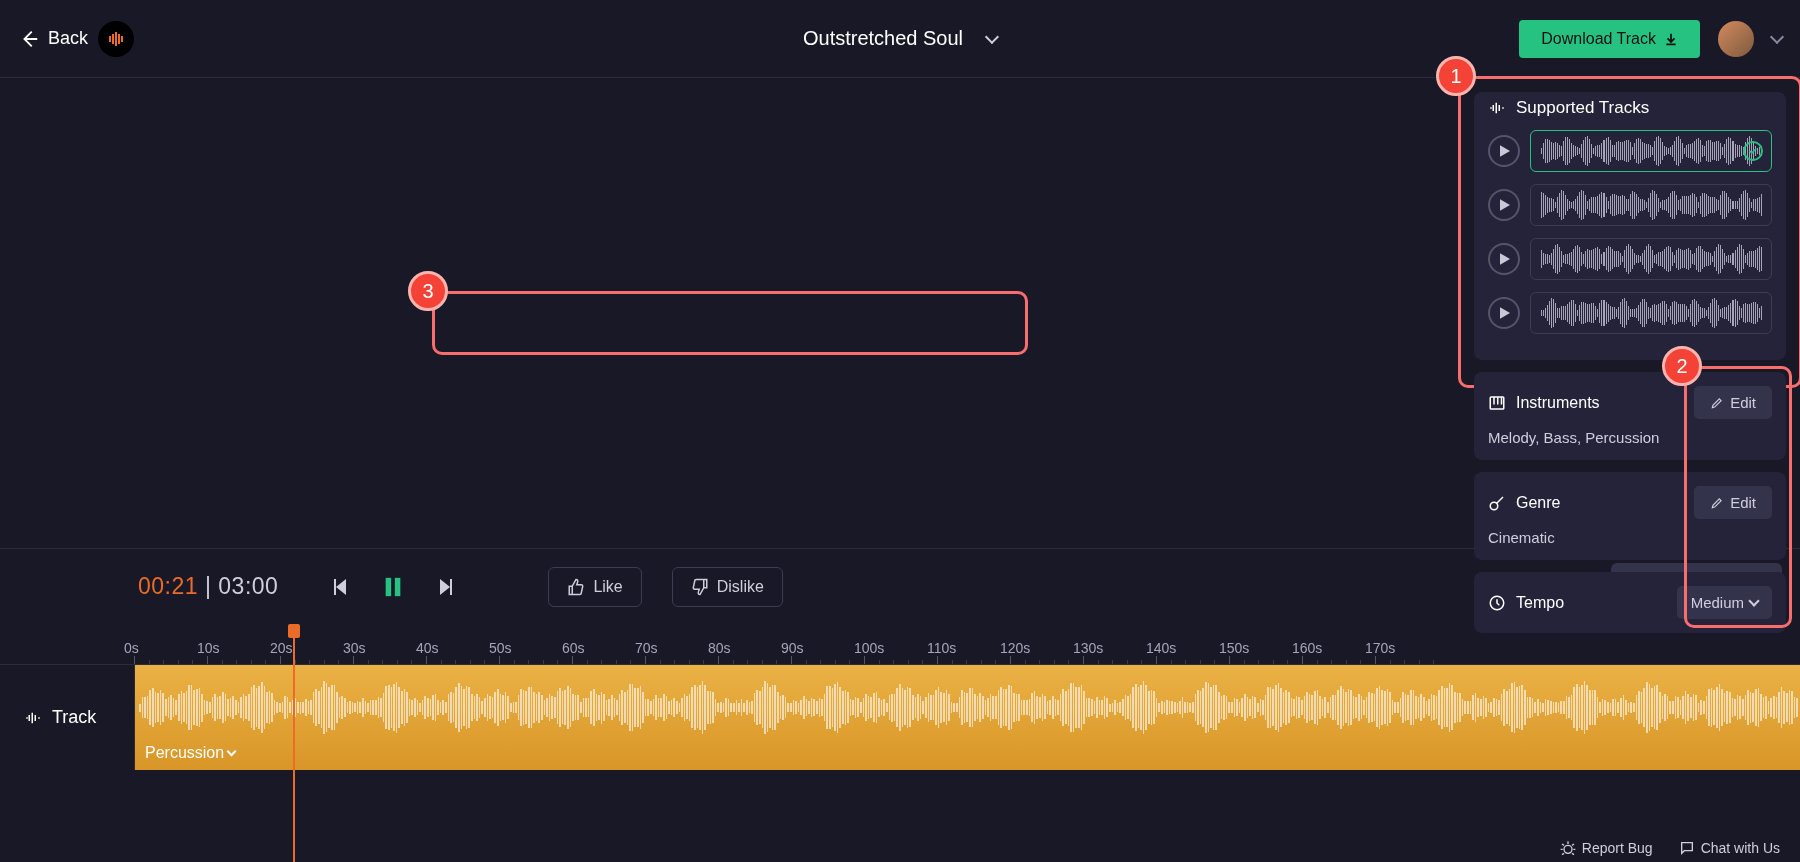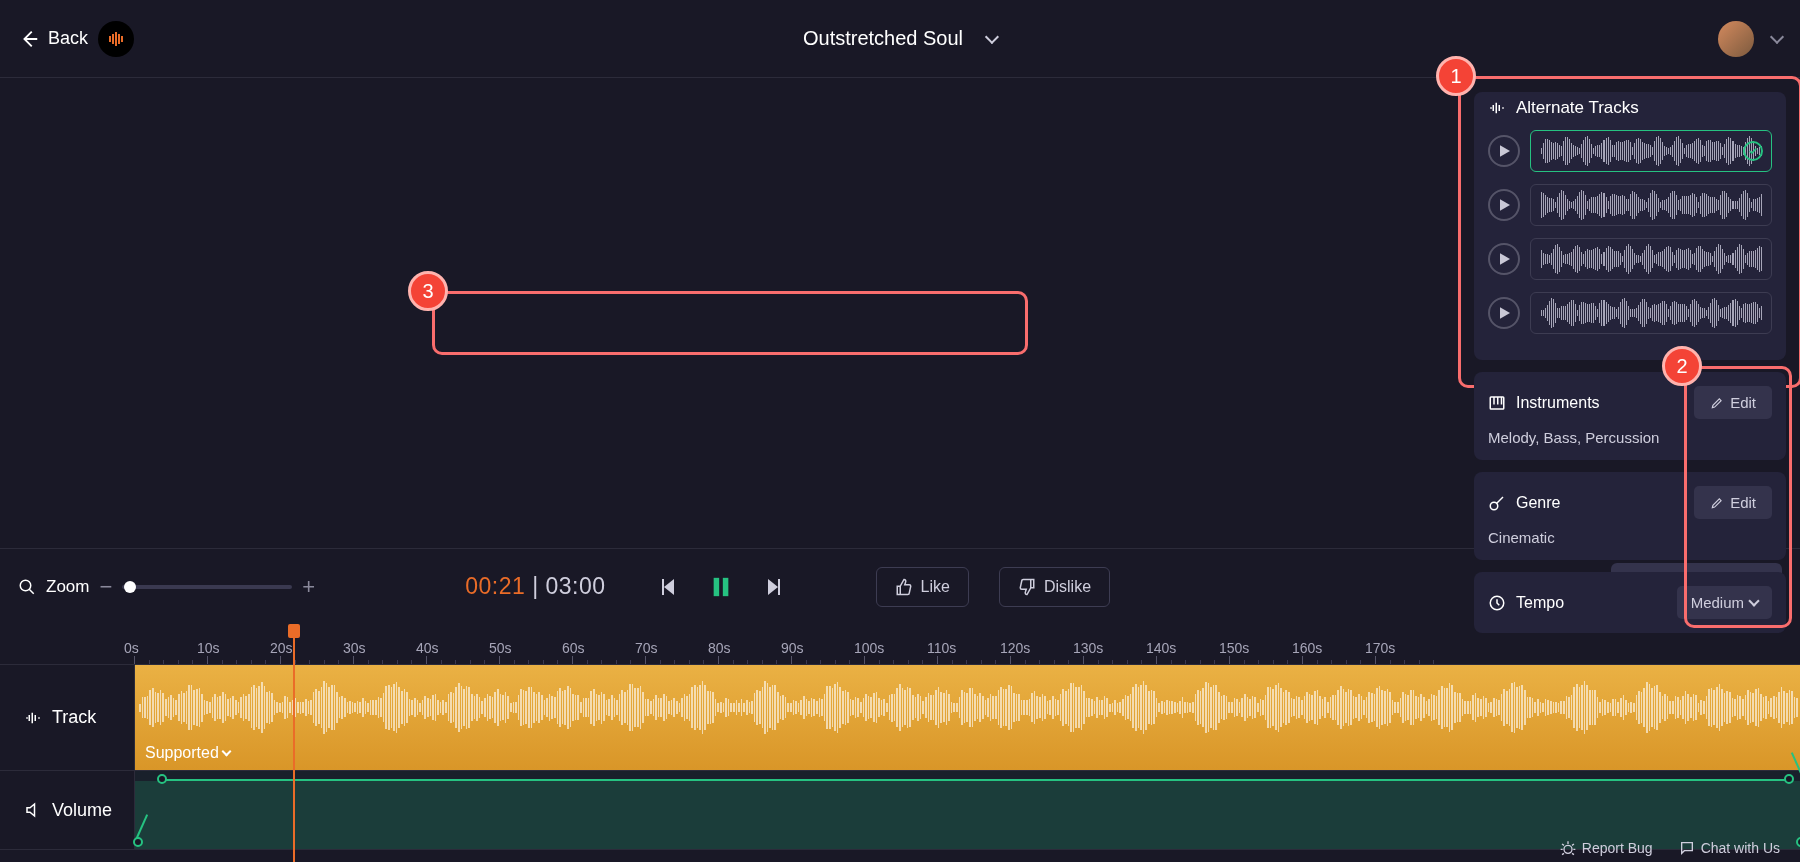--- a/index.html
+++ b/index.html
@@ -224,20 +224,26 @@
         <i></i>
       </div>
   </div>
 
   <div class="title-group">
     <span>Outstretched Soul</span>
     <span class="chev" style="color:#cfcedd;margin-top:-4px"></span>
   </div>
 
   <div class="right-group">
+    <button class="download-btn">
+      <span>Download Track</span>
+      <svg viewBox="0 0 24 24" width="14" height="14" fill="none" stroke="#111" stroke-width="3">
+          <path d="M12 3v14m-6-6l6 6 6-6M4 21h16"></path>
+        </svg>
+    </button>
     <div class="avatar"></div>
     <span class="chev" style="color:#8a899b;margin-top:-4px"></span>
   </div>
 </div>
 
 <div class="main">
   <div class="left-col">
     <div class="upload-outer">
       <div class="callout" style="inset:-22px -28px -42px -28px"></div>
       <div class="badge" style="left:-52px;top:-42px">3</div>
@@ -246,21 +252,21 @@
 
   <div class="right-col">
     <div class="callout" style="left:-2px;right:-2px;top:-2px;height:312px"></div>
     <div class="badge" style="left:-24px;top:-22px">1</div>
 
     <div class="panel" style="padding-top:6px">
       <div class="panel-header">
         <svg class="icon-sm" viewBox="0 0 24 24">
             <path d="M3 12h2M7 8v8M11 5v14M15 8v8M19 12h2"></path>
           </svg>
-        <span>Alternate Tracks</span>
+        <span>Supported Tracks</span>
       </div>
       <div id="alt-rows">
           <div class="alt-row">
             <div class="play-circ">
               <svg viewBox="0 0 12 14">
                 <path d="M0 0l12 7-12 7z"></path>
               </svg>
             </div>
             <div class="wave-box active">
               <i style="height: 6px;"></i>
@@ -795,32 +801,20 @@
             <span>Medium</span>
             <span class="chev" style="width:8px;height:8px;margin-top:-4px"></span>
           </button>
         </div>
       </div>
     </div>
   </div>
 </div>
 
 <div class="transport">
-  <div class="zoom-group">
-    <svg class="icon-sm" viewBox="0 0 24 24">
-        <circle cx="10" cy="10" r="7"></circle>
-        <path d="M21 21l-6-6"></path>
-      </svg>
-    <span>Zoom</span>
-    <span style="color:#8a899b;font-size:22px;cursor:pointer">−</span>
-    <div class="zoom-track">
-        <div class="zoom-thumb"></div>
-      </div>
-    <span style="color:#8a899b;font-size:22px;cursor:pointer">+</span>
-  </div>
 
   <div class="time-group" style="margin-left:120px">
     <span class="time-cur">00:21</span><span class="time-sep"> | </span><span class="time-tot">03:00</span>
   </div>
 
   <div class="controls">
     <svg class="ctrl" viewBox="0 0 24 24" width="24" height="24" fill="#cfcedd">
         <path d="M18 4l-10 8 10 8zM6 4h2v16H6z"></path>
       </svg>
     <svg class="ctrl" viewBox="0 0 24 24" width="22" height="26" fill="#26c281">
@@ -1624,44 +1618,26 @@
           <i style="height: 31.7918px;"></i>
           <i style="height: 40.5905px;"></i>
           <i style="height: 33.8919px;"></i>
           <i style="height: 28.5131px;"></i>
           <i style="height: 34.4115px;"></i>
           <i style="height: 33.1153px;"></i>
           <i style="height: 20.6817px;"></i>
           <i style="height: 18.0201px;"></i>
         </div>
       <div class="mood-tag">
-        <span>Supported</span>
+        <span>Percussion</span>
         <span class="chev" style="width:7px;height:7px;margin-top:-3px"></span>
       </div>
     </div>
   </div>
 
-  <div class="volume-row">
-    <div class="track-label">
-      <svg class="icon-sm" viewBox="0 0 24 24">
-          <path d="M4 9v6h4l6 5V4L8 9H4z"></path>
-        </svg>
-      <span>Volume</span>
-    </div>
-    <div class="vol-area">
-      <div class="vol-fill"></div>
-      <div class="vol-diag" style="left:0;top:70px;transform:rotate(-66deg)"></div>
-      <div class="vol-line"></div>
-      <div class="vol-diag" style="right:-4px;top:8px;transform:rotate(66deg);transform-origin:right center;left:auto"></div>
-      <div class="vol-dot" style="left:-2px;top:66px"></div>
-      <div class="vol-dot" style="left:22px;top:3px"></div>
-      <div class="vol-dot" style="right:6px;top:3px"></div>
-      <div class="vol-dot" style="right:-6px;top:66px"></div>
-    </div>
-  </div>
 </div>
 
 <div class="footer">
   <div class="footer-item">
     <svg viewBox="0 0 24 24" width="16" height="16" fill="none" stroke="currentColor" stroke-width="2">
         <circle cx="12" cy="14" r="6"></circle>
         <path d="M12 2v4M6 8l-3-2M18 8l3-2M4 14H1M23 14h-3M6 20l-3 2M18 20l3 2"></path>
       </svg>
     <span>Report Bug</span>
   </div>

